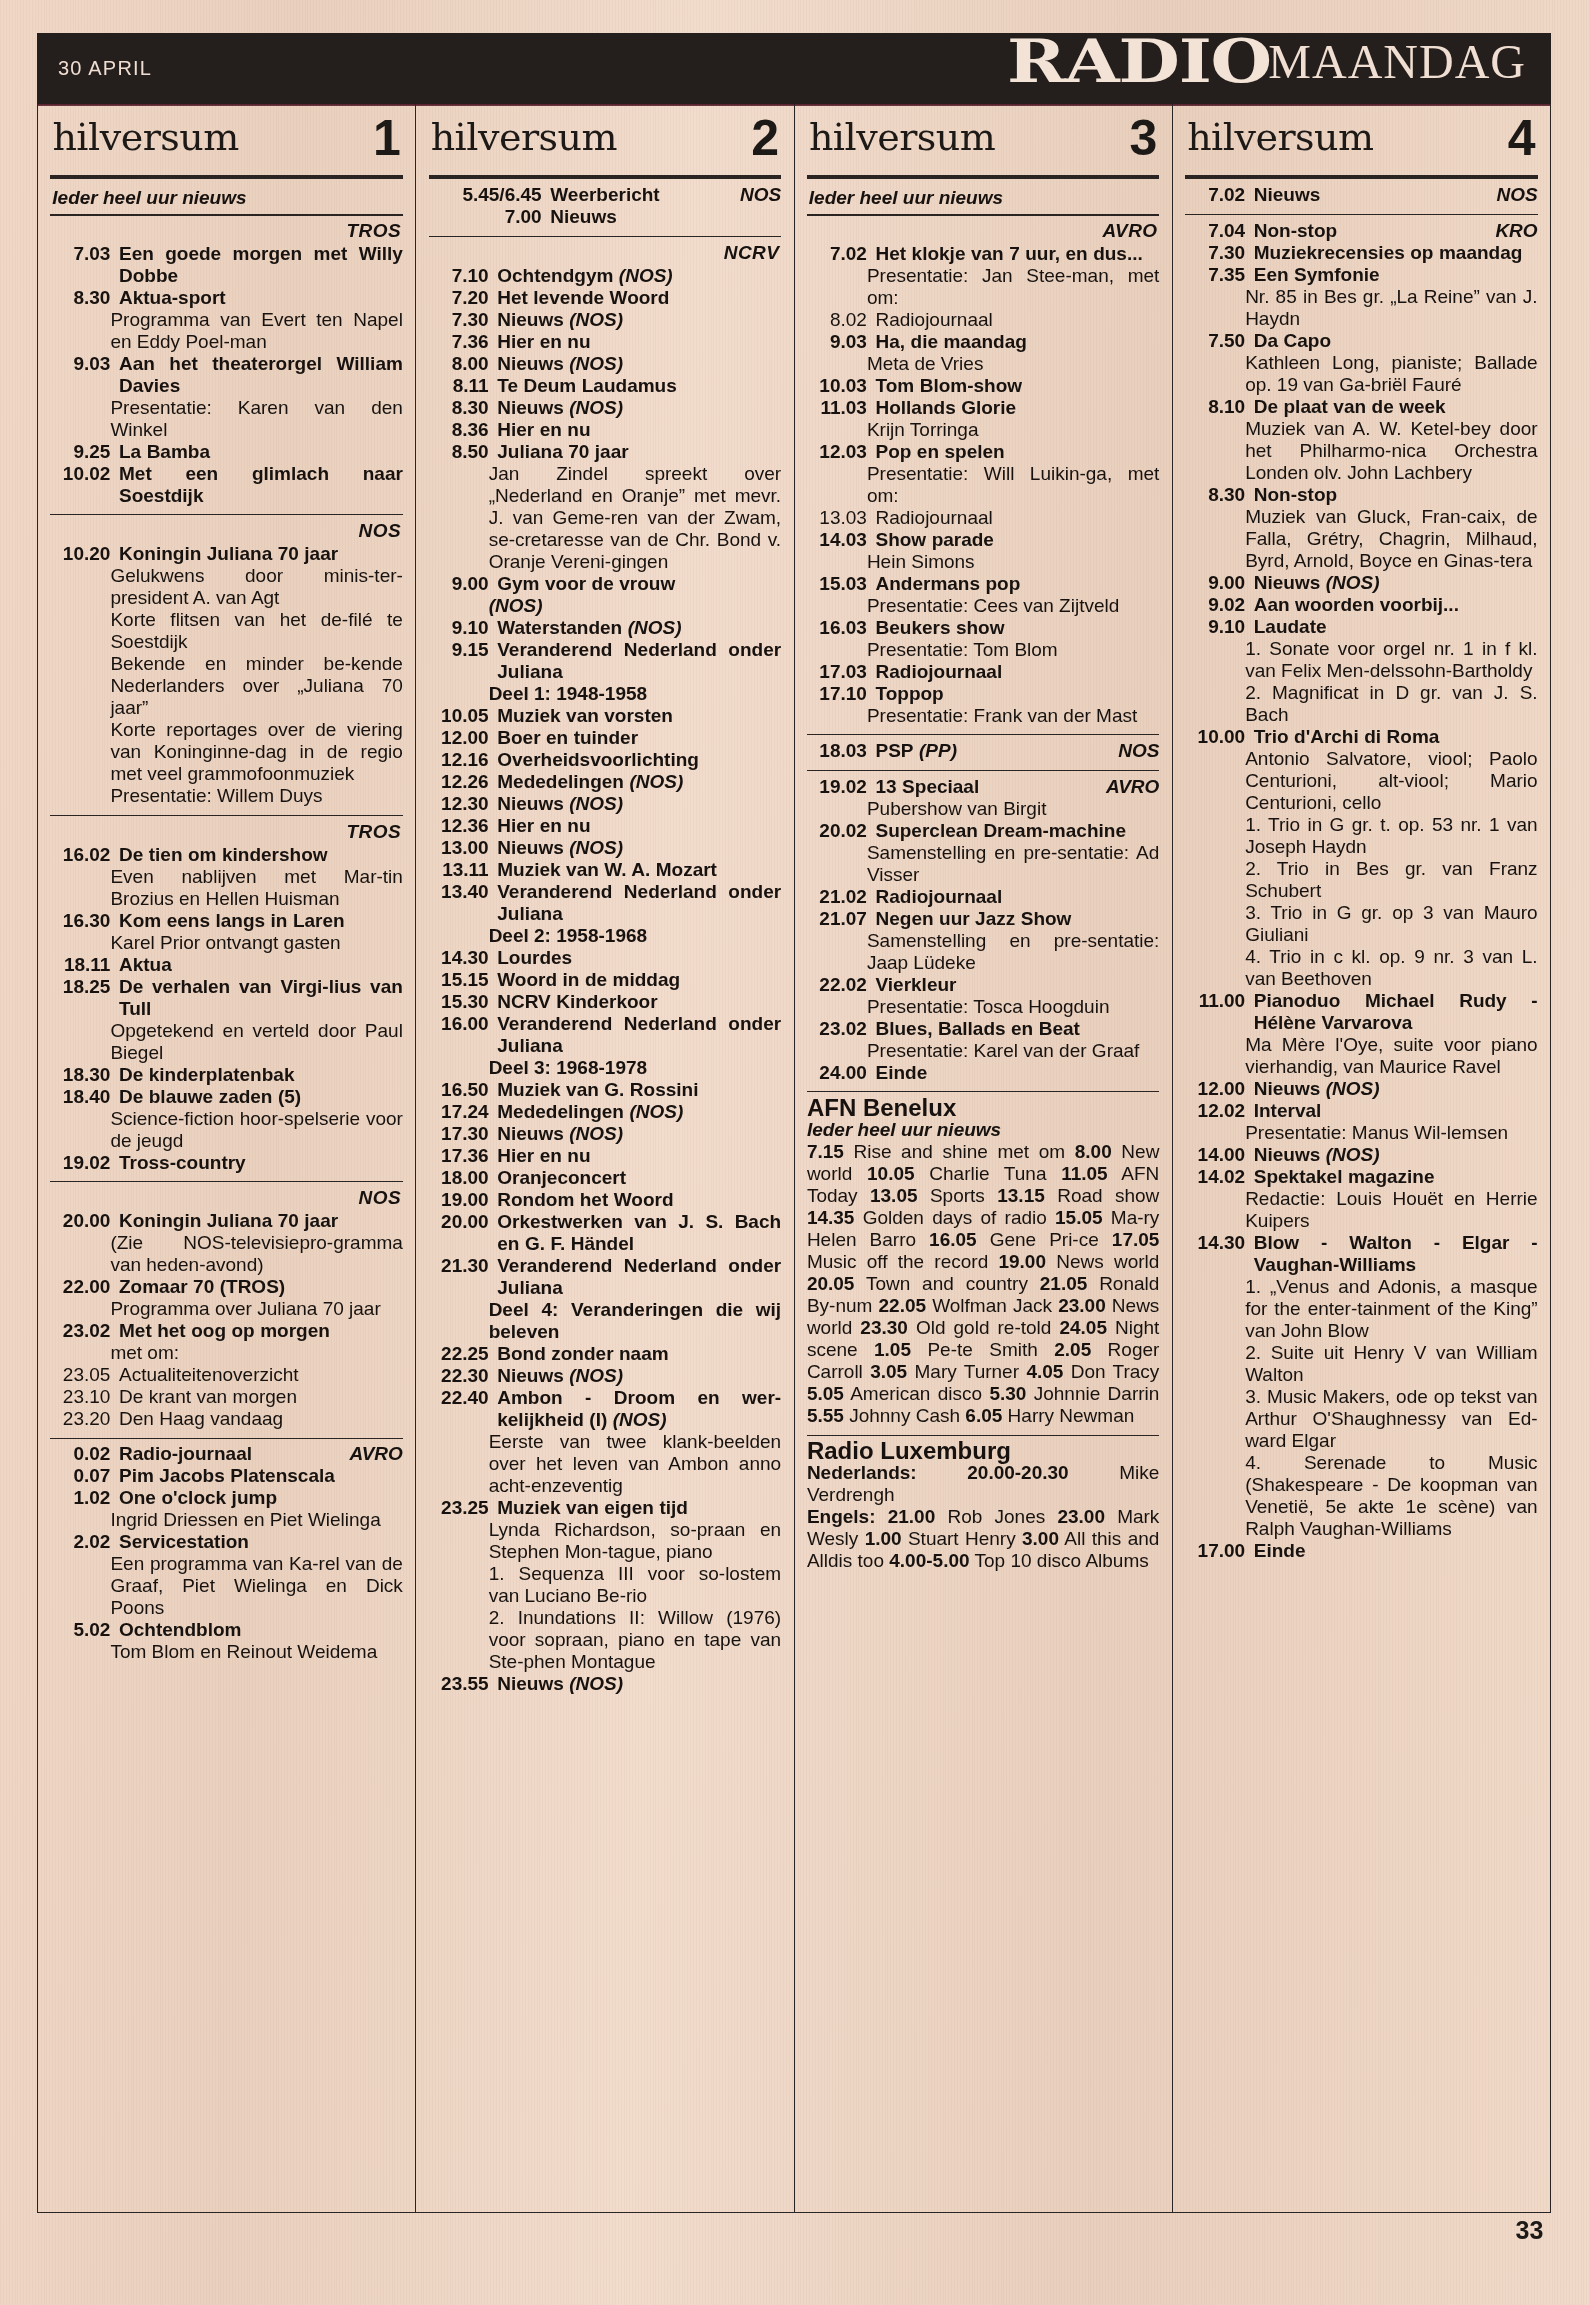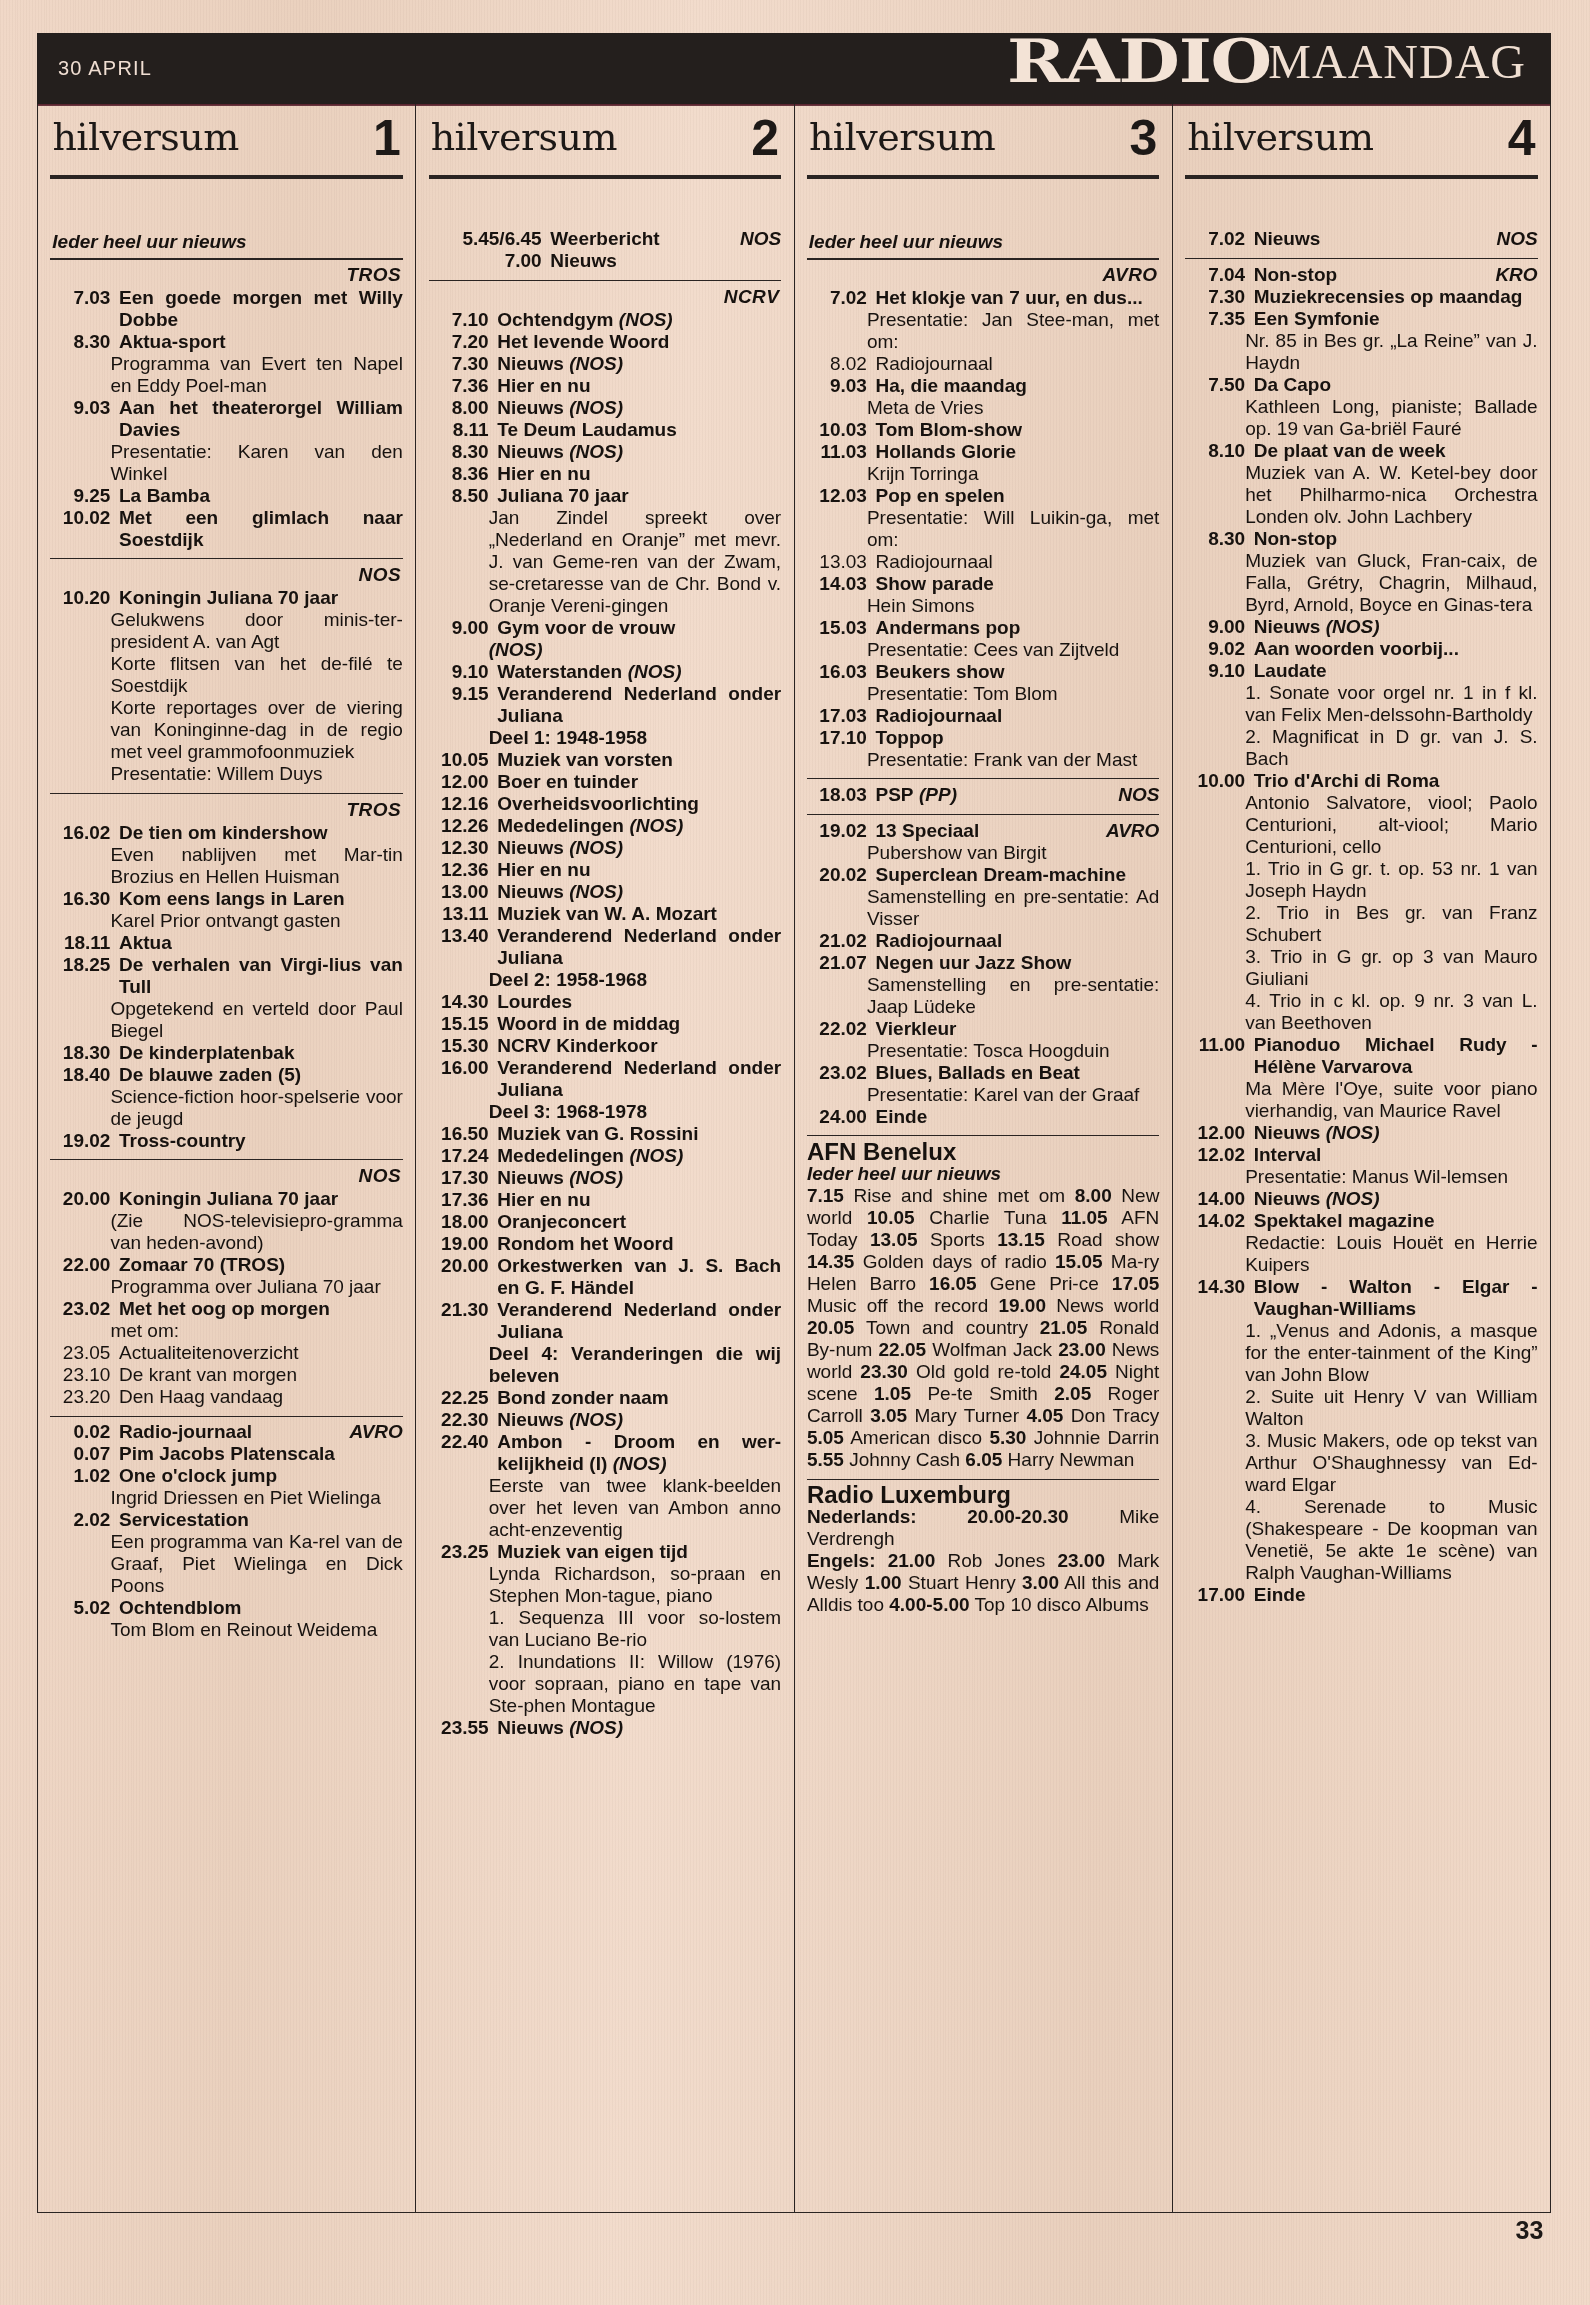--- a/index.html
+++ b/index.html
@@ -74,21 +74,21 @@
   .chead-name{
     font-family:"DejaVu Serif",serif;
     font-size:38px;color:#1d1917;letter-spacing:-0.5px;line-height:40px;
   }
   .chead-num{
     font-family:"Liberation Sans",sans-serif;
     font-weight:700;font-size:50px;color:#1d1917;line-height:42px;
     padding-bottom:1.9px;
   }
   .chead-rule{height:3.8px;background:#2a2422;margin:1.9px 3.8px 0 3.8px;}
-  .cbody{padding:5.8px 3.8px 0 3.8px;font-size:19px;line-height:22px;color:#17120f;margin-top:44px;}
+  .cbody{padding:5.8px 3.8px 0 3.8px;font-size:19px;line-height:22px;color:#17120f;}
   
   .blk{padding-bottom:3.8px;}
   .blk + .blk{border-top:1.9px solid #2a2422;padding-top:4.8px;margin-top:3.8px;}
   .net{
     text-align:right;font-style:italic;font-weight:700;font-size:19px;
     letter-spacing:0.4px;padding-right:1.9px;padding-bottom:1px;
   }
   .note{font-style:italic;font-weight:700;font-size:19px;padding:2.9px 0 3.8px 1.9px;}
   
   .row{display:flex;align-items:flex-start;}
@@ -169,20 +169,21 @@
             </div>
           </div>
           <div class="blk">
             <div class="net">NOS</div>
             <div class="row">
               <div class="t">10.20</div>
               <div class="tx b">Koningin Juliana 70 jaar</div>
             </div>
             <div class="sub">Gelukwens door minis-ter-president A. van Agt</div>
             <div class="sub">Korte flitsen van het de-filé te Soestdijk</div>
+            <div class="sub">Bekende en minder be-kende Nederlanders over „Juliana 70 jaar”</div>
             <div class="sub">Korte reportages over de viering van Koninginne-dag in de regio met veel grammofoonmuziek</div>
             <div class="sub">Presentatie: Willem Duys</div>
           </div>
           <div class="blk">
             <div class="net">TROS</div>
             <div class="row">
               <div class="t">16.02</div>
               <div class="tx b">De tien om kindershow</div>
             </div>
             <div class="sub">Even nablijven met Mar-tin Brozius en Hellen Huisman</div>

